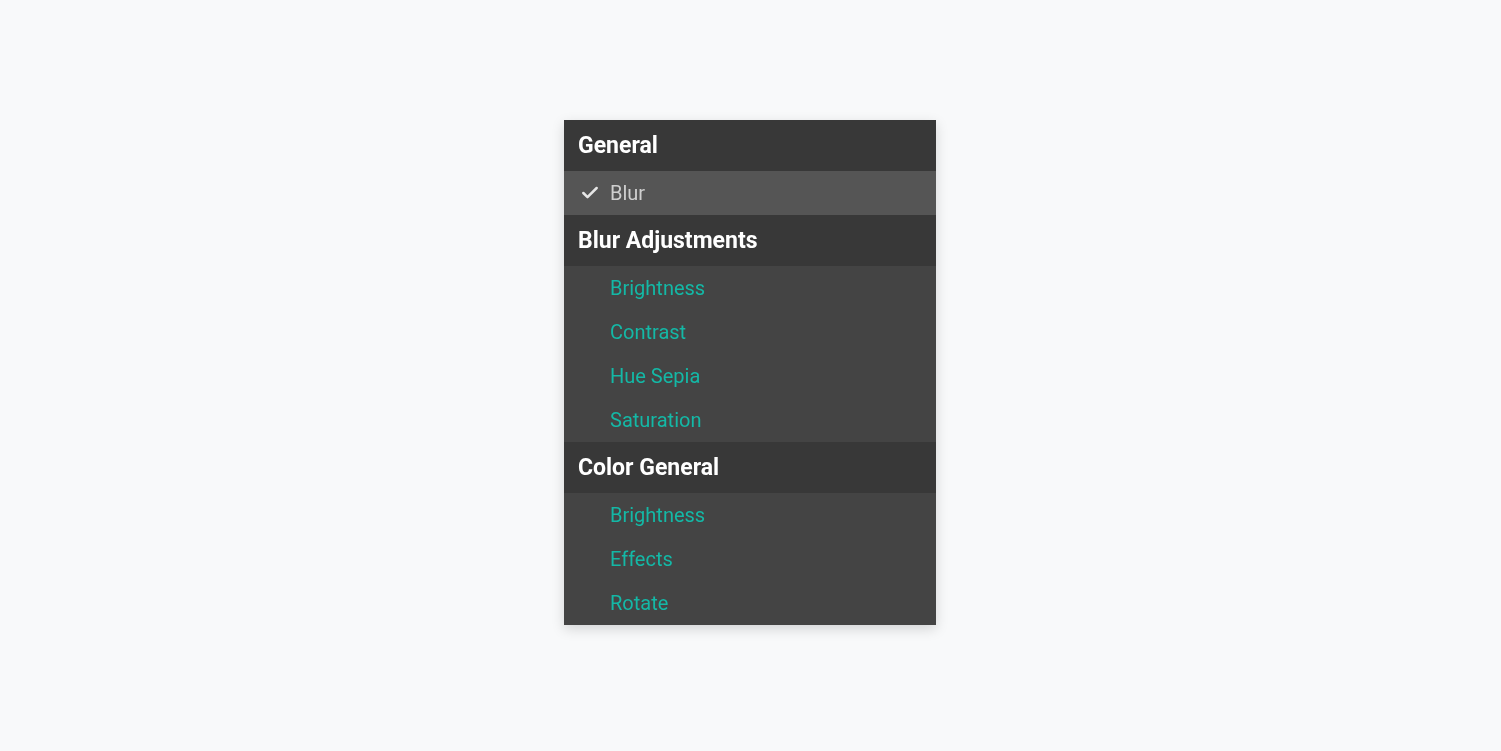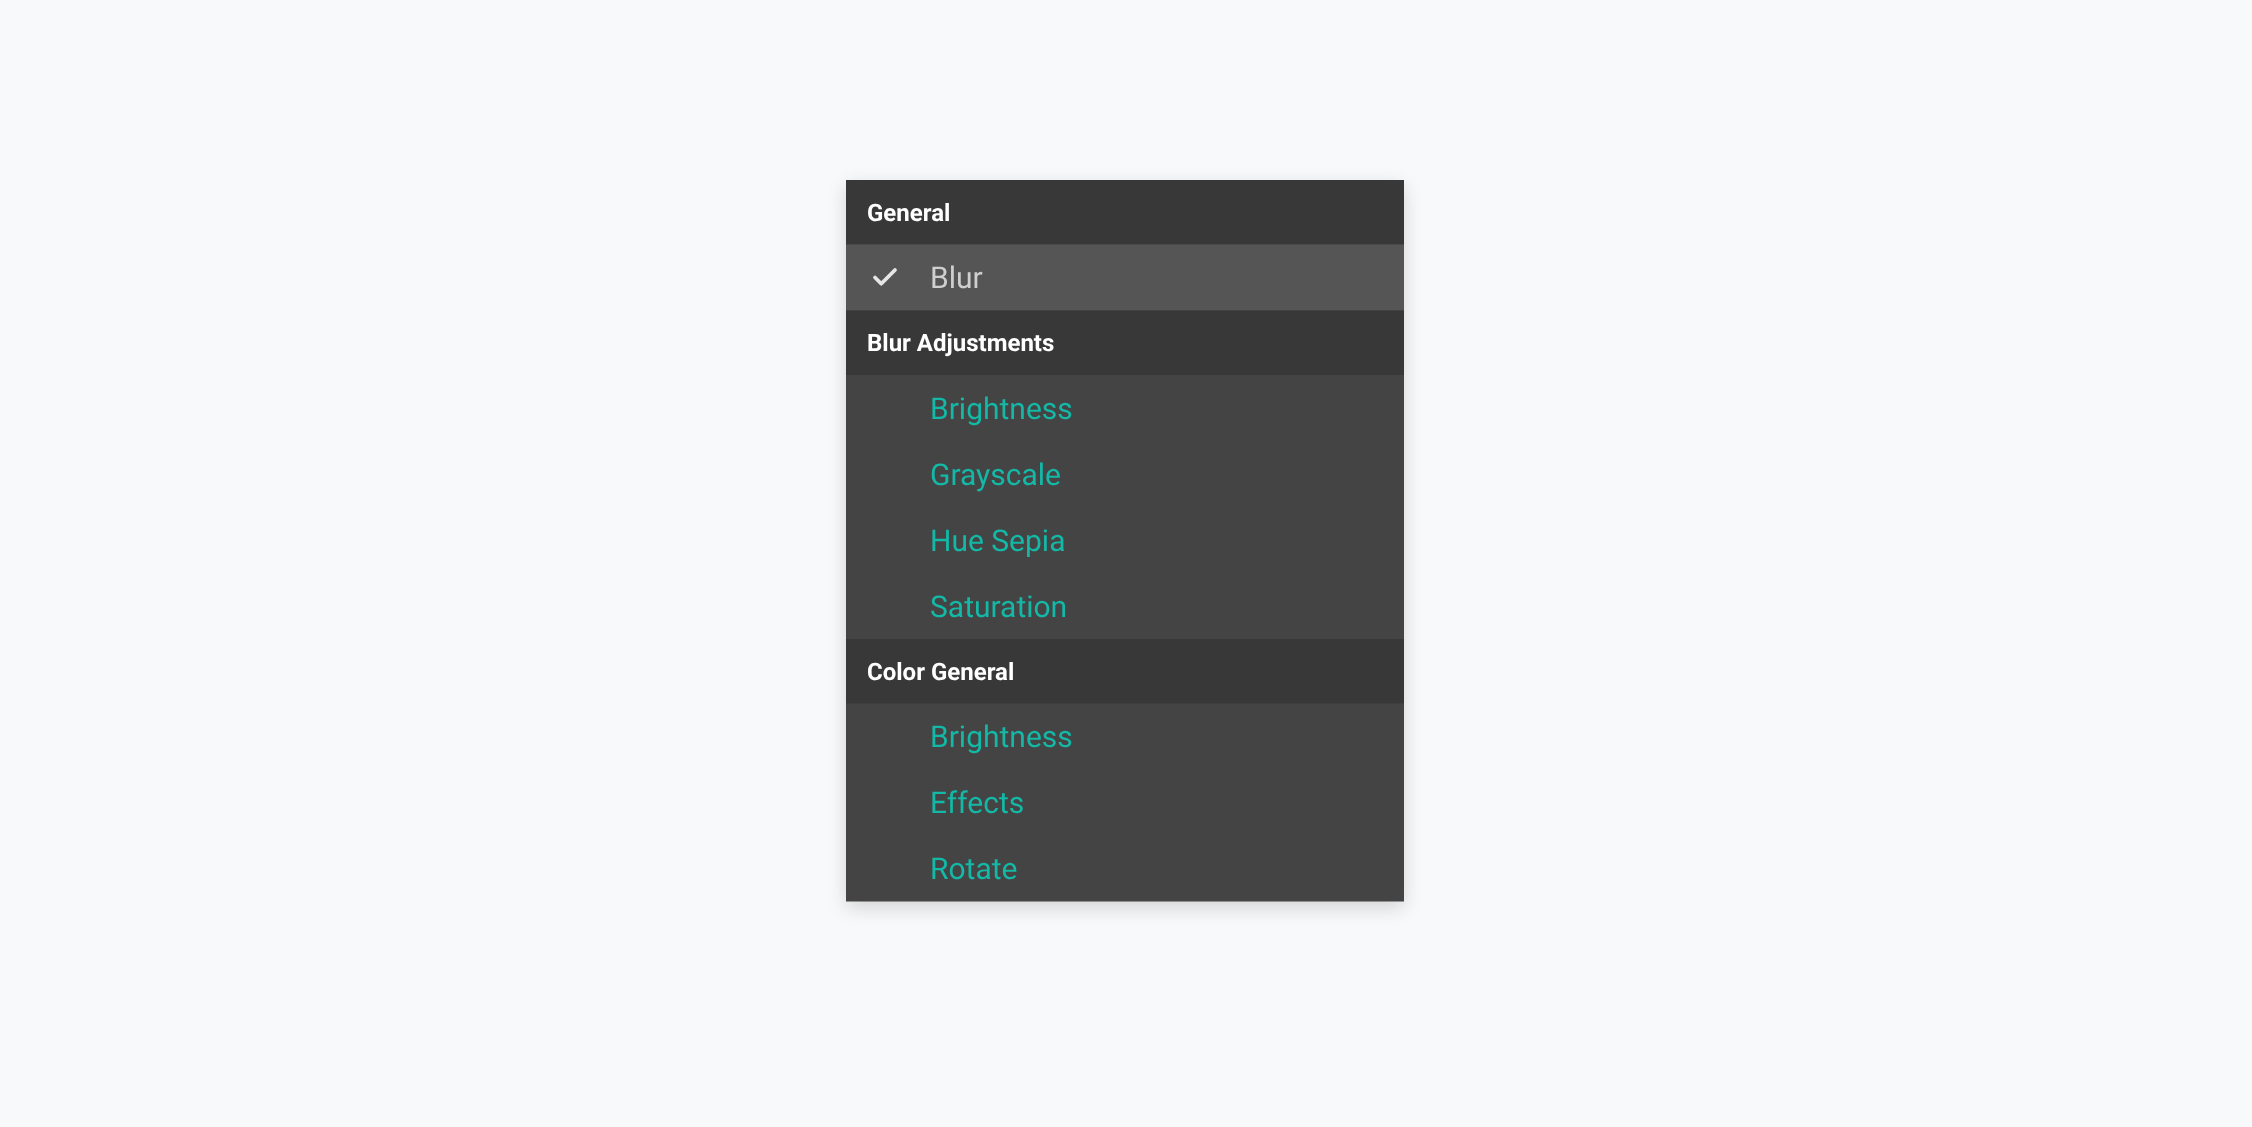--- a/index.html
+++ b/index.html
@@ -19,21 +19,21 @@
       left: 564px;
       top: 120px;
       width: 372px;
       background: #444444;
       box-shadow: 0 4px 12px rgba(0,0,0,0.15);
     }
     .group-header {
       background: #383838;
       color: #ffffff;
       font-weight: 700;
-      font-size: 16px;
+      font-size: 23px;
       padding: 12px 14px;
     }
     .menu-item {
       display: flex;
       align-items: center;
       padding: 10px 14px 10px 14px;
       color: #14b8a6;
       font-size: 20px;
       font-weight: 400;
       cursor: pointer;
@@ -45,21 +45,21 @@
     .check-slot {
       width: 24px;
       height: 24px;
       display: inline-flex;
       align-items: center;
       justify-content: center;
       margin-right: 0px;
       flex-shrink: 0;
     }
     .item-text {
-      margin-left: 18px;
+      margin-left: 8px;
     }
     .check-icon {
       stroke: #e6e6e6;
     }
   </style>
 </head>
 <body>
 
 <div class="menu-container">
 
@@ -77,21 +77,21 @@
 
   <div class="group-header">
     <span>Blur Adjustments</span>
   </div>
   <div class="menu-item">
     <span class="check-slot"></span>
     <span class="item-text">Brightness</span>
   </div>
   <div class="menu-item">
     <span class="check-slot"></span>
-    <span class="item-text">Grayscale</span>
+    <span class="item-text">Contrast</span>
   </div>
   <div class="menu-item">
     <span class="check-slot"></span>
     <span class="item-text">Hue Sepia</span>
   </div>
   <div class="menu-item">
     <span class="check-slot"></span>
     <span class="item-text">Saturation</span>
   </div>
 

